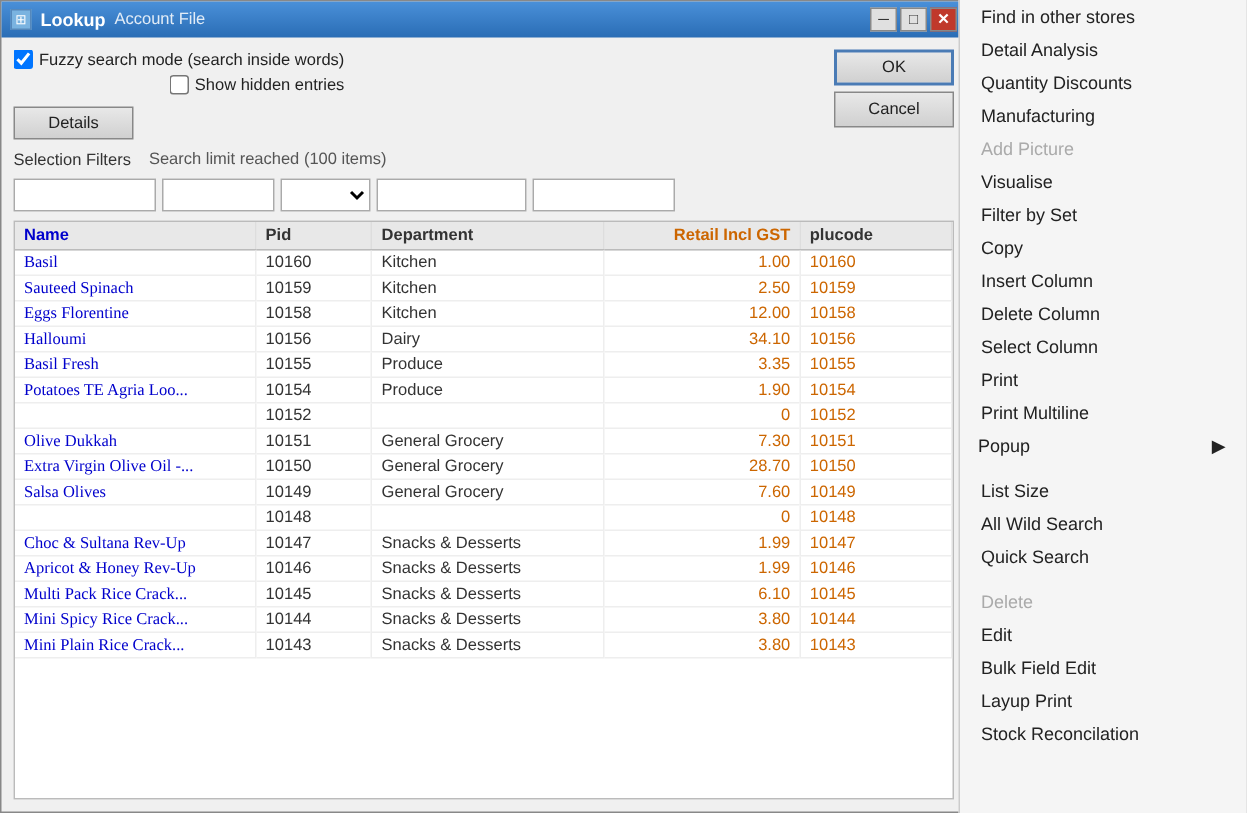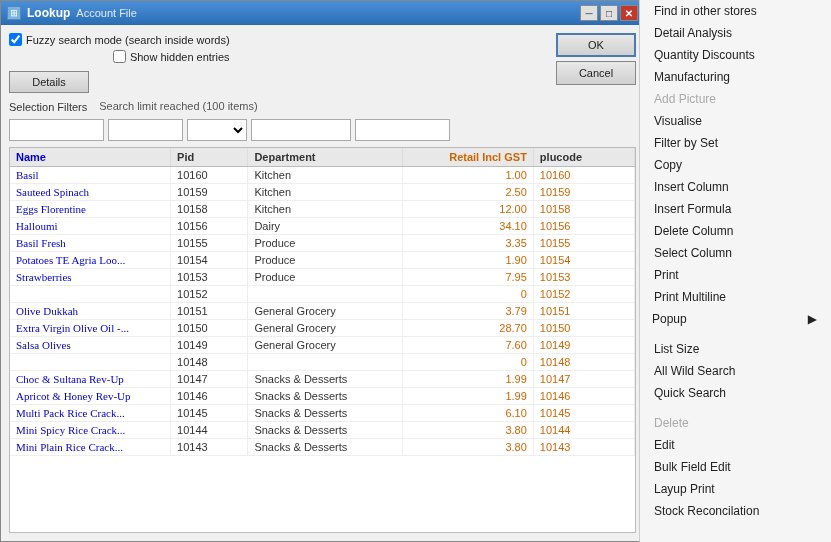--- a/index.html
+++ b/index.html
@@ -386,38 +386,31 @@
       <td class="plu-col">10155</td>
     </tr>
             <tr>
       <td class="name-col">Potatoes TE Agria Loo...</td>
       <td class="pid-col">10154</td>
       <td class="dept-col">Produce</td>
       <td class="retail-col">1.90</td>
       <td class="plu-col">10154</td>
     </tr>
             <tr>
-      <td class="name-col">Strawberries</td>
-      <td class="pid-col">10153</td>
-      <td class="dept-col">Produce</td>
-      <td class="retail-col">7.95</td>
-      <td class="plu-col">10153</td>
-    </tr>
-            <tr>
       <td class="name-col"></td>
       <td class="pid-col">10152</td>
       <td class="dept-col"></td>
       <td class="retail-col">0</td>
       <td class="plu-col">10152</td>
     </tr>
             <tr>
       <td class="name-col">Olive Dukkah</td>
       <td class="pid-col">10151</td>
       <td class="dept-col">General Grocery</td>
-      <td class="retail-col">3.79</td>
+      <td class="retail-col">7.30</td>
       <td class="plu-col">10151</td>
     </tr>
             <tr>
       <td class="name-col">Extra Virgin Olive Oil -...</td>
       <td class="pid-col">10150</td>
       <td class="dept-col">General Grocery</td>
       <td class="retail-col">28.70</td>
       <td class="plu-col">10150</td>
     </tr>
             <tr>
@@ -478,21 +471,20 @@
 <div class="context-menu" id="context-menu">
 <div class="menu-item">Find in other stores</div>
     <div class="menu-item">Detail Analysis</div>
     <div class="menu-item">Quantity Discounts</div>
     <div class="menu-item">Manufacturing</div>
     <div class="menu-item disabled">Add Picture</div>
     <div class="menu-item">Visualise</div>
     <div class="menu-item">Filter by Set</div>
     <div class="menu-item">Copy</div>
     <div class="menu-item">Insert Column</div>
-    <div class="menu-item">Insert Formula</div>
     <div class="menu-item">Delete Column</div>
     <div class="menu-item">Select Column</div>
     <div class="menu-item">Print</div>
     <div class="menu-item">Print Multiline</div>
     <div class="menu-item has-arrow">
       <span>Popup</span>
       <span>▶</span>
     </div>
     <div class="menu-separator"></div>
     <div class="menu-item">List Size</div>

